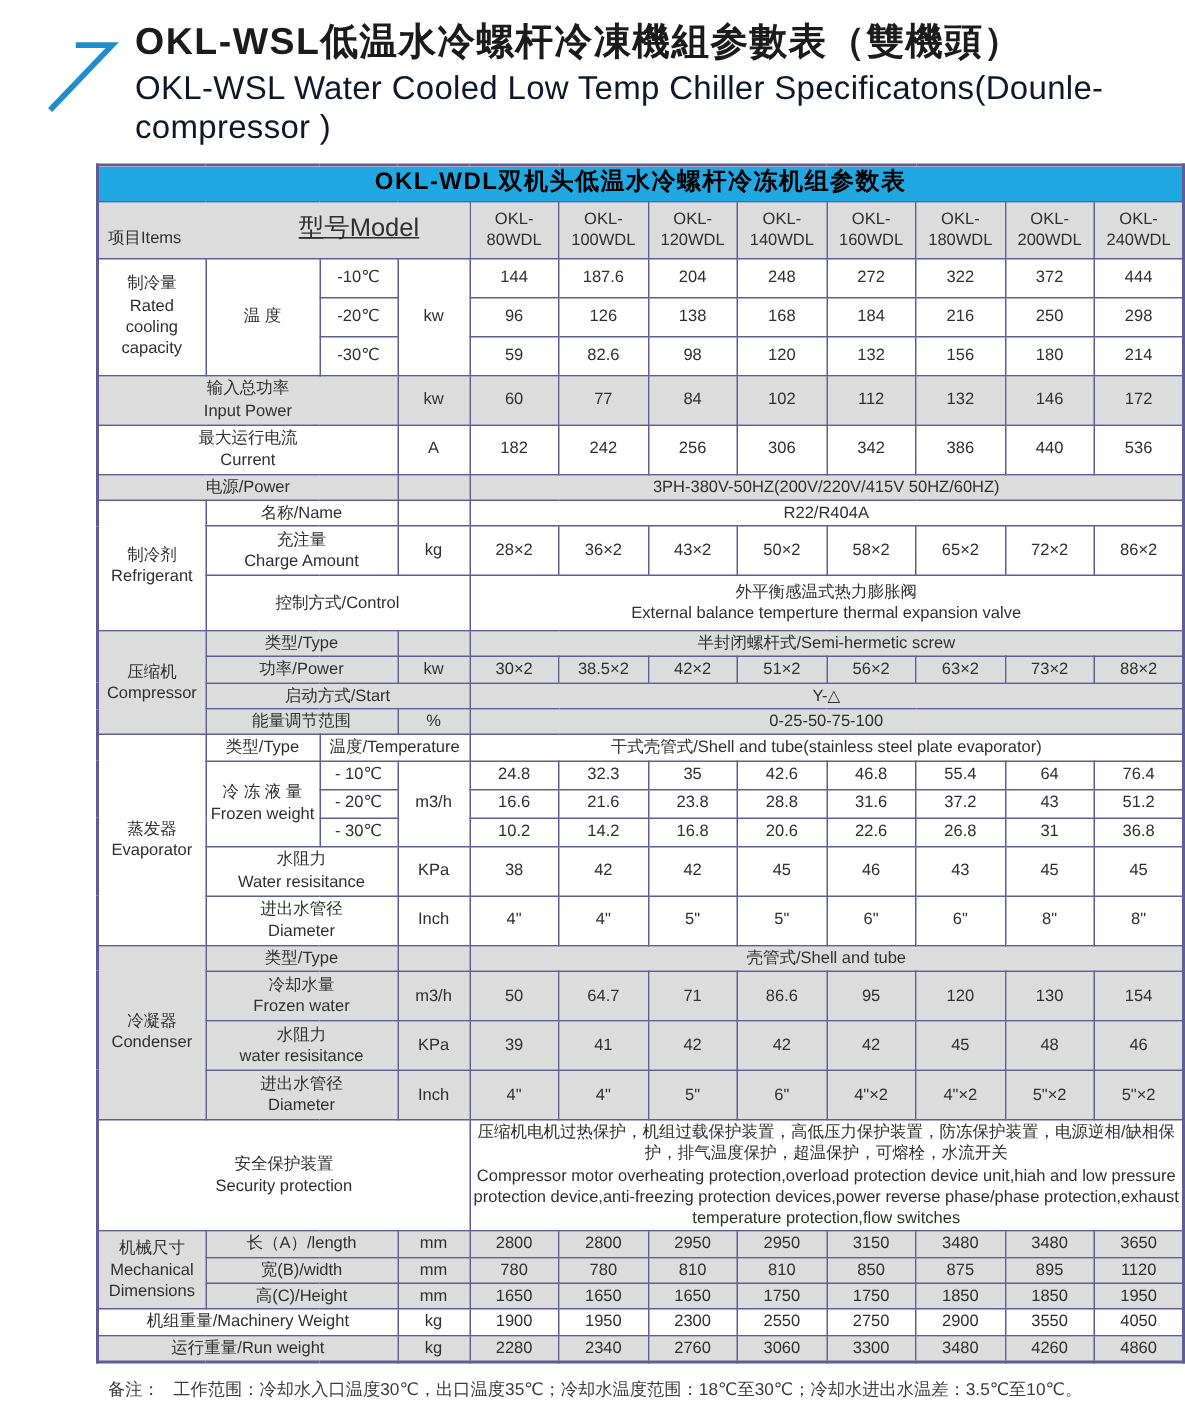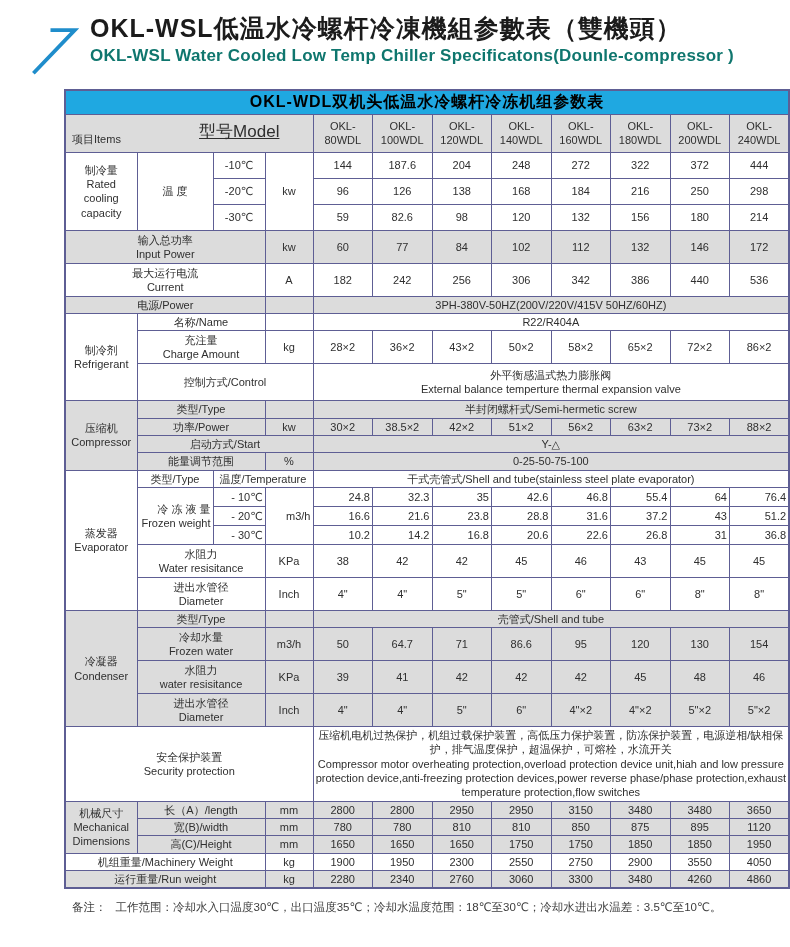--- a/index.html
+++ b/index.html
@@ -9,21 +9,21 @@
     font-family: "Liberation Sans", "DejaVu Sans", sans-serif;
     color: #2f2f2f;
   }
   .page { position: relative; width: 790px; height: 947px; overflow: hidden; }
 
   
   .hdr { display: flex; align-items: flex-start; padding: 14px 0 0 28px; }
   .arrow-wrap { width: 54px; height: 58px; flex: 0 0 54px; margin-top: 6px; }
   .titles { margin-left: 8px; }
   .title-zh { font-size: 25px; font-weight: bold; color: #1b1b1b; letter-spacing: 1px; line-height: 1.15; }
-  .title-en { font-size: 17px; font-weight: bold; color: #0f766e; margin-top: 3px; letter-spacing: 0.2px; }
+  .title-en { font-size: 22px; font-weight: normal; color: #0f172a; margin-top: 3px; letter-spacing: 0.2px; }
 
   
   table.spec {
     border-collapse: collapse; table-layout: fixed;
     margin: 11px 0 0 64px; width: 724px;
     border: 2px solid #5e5e94;
   }
   .spec th, .spec td {
     border: 1px solid #5e5e94;
     font-size: 11px; font-weight: normal;
@@ -50,21 +50,21 @@
       #dcdcdc;
   }
   .corner .ci { position: absolute; left: 6px; top: 17px; font-size: 11px; }
   .corner .cm { position: absolute; left: 54%; top: 6px; font-size: 17px; text-decoration: underline; }
 
   .model-h { height: 38px; line-height: 1.35; padding: 2px 1px; }
 
   .zh { display: block; }
   .en { display: block; }
   .h17 td { height: 17px; }
-  .h19 td { height: 19px; text-align: right; }
+  .h19 td { height: 19px; }
   .h26 td { height: 26px; }
   .h33 td { height: 33px; }
   .h37 td { height: 37px; }
   .sec-text { text-align: left; padding: 3px 7px; line-height: 1.45; }
   .sec-cell { height: 72px; }
 
   
   .notes { margin: 9px 0 0 72px; font-size: 11.5px; line-height: 1.6; color: #3c3c3c; }
   .notes .nl { white-space: nowrap; }
   .notes .lbl-note { margin-right: 9px; }

